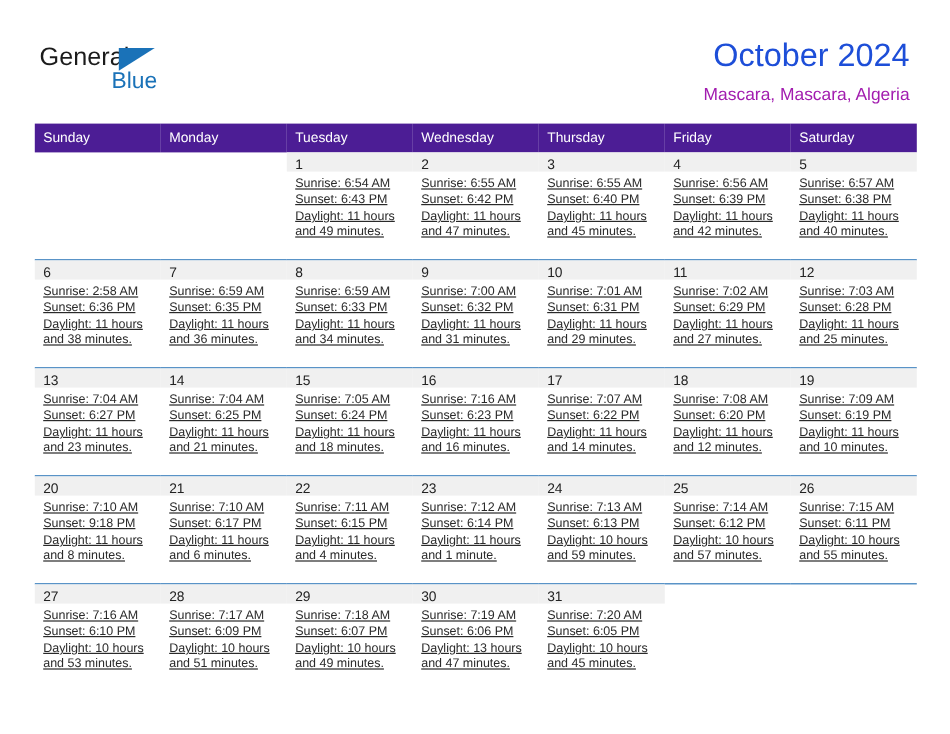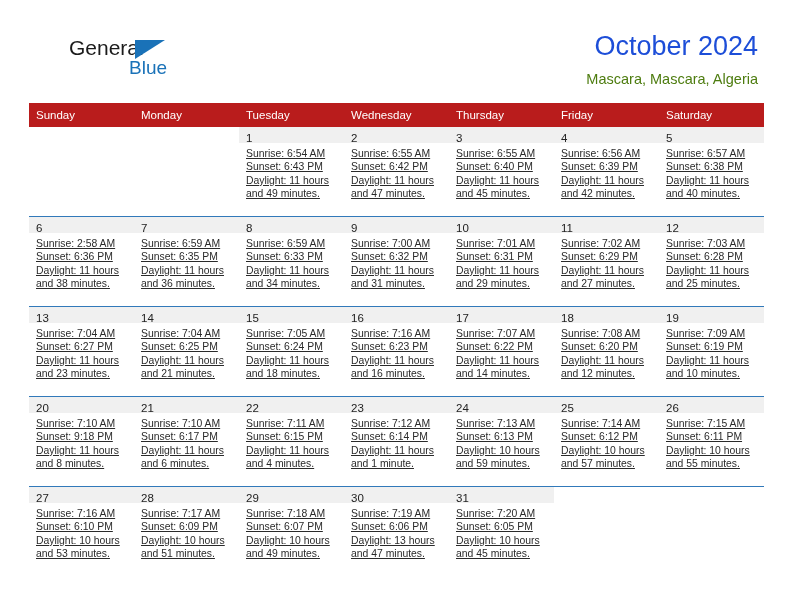--- a/index.html
+++ b/index.html
@@ -30,21 +30,20 @@
     width: 792px;
     height: 100px;
   }
 
   .logo {
     position: absolute;
     left: 33px;
     top: 36px;
     width: 210px;
     height: 52px;
-    margin-left: 36px;
   }
   .logo-general {
     position: absolute;
     left: 0;
     top: 0;
     font-size: 21px;
     letter-spacing: 0px;
     color: #1b1b1b;
     font-family: "Liberation Sans", sans-serif;
   }
@@ -74,38 +73,38 @@
   }
   .cal-title {
     font-size: 27px;
     color: #1d4ed8;
     line-height: 32px;
     font-weight: normal;
     white-space: nowrap;
   }
   .cal-subtitle {
     font-size: 14.5px;
-    color: #4d7c0f;
+    color: #a21caf;
     line-height: 20px;
     margin-top: 7px;
     white-space: nowrap;
   }
 
   
   .calendar {
     position: absolute;
     left: 29px;
     top: 103px;
     width: 735px;
     border-collapse: collapse;
     table-layout: fixed;
   }
 
   .calendar th {
-    background: #b91c1c;
+    background: #4c1d95;
     color: #ffffff;
     font-size: 11.5px;
     font-weight: normal;
     text-align: left;
     padding: 5px 0 5px 7px;
     height: 12px;
     line-height: 14px;
     border: 0;
   }
 

